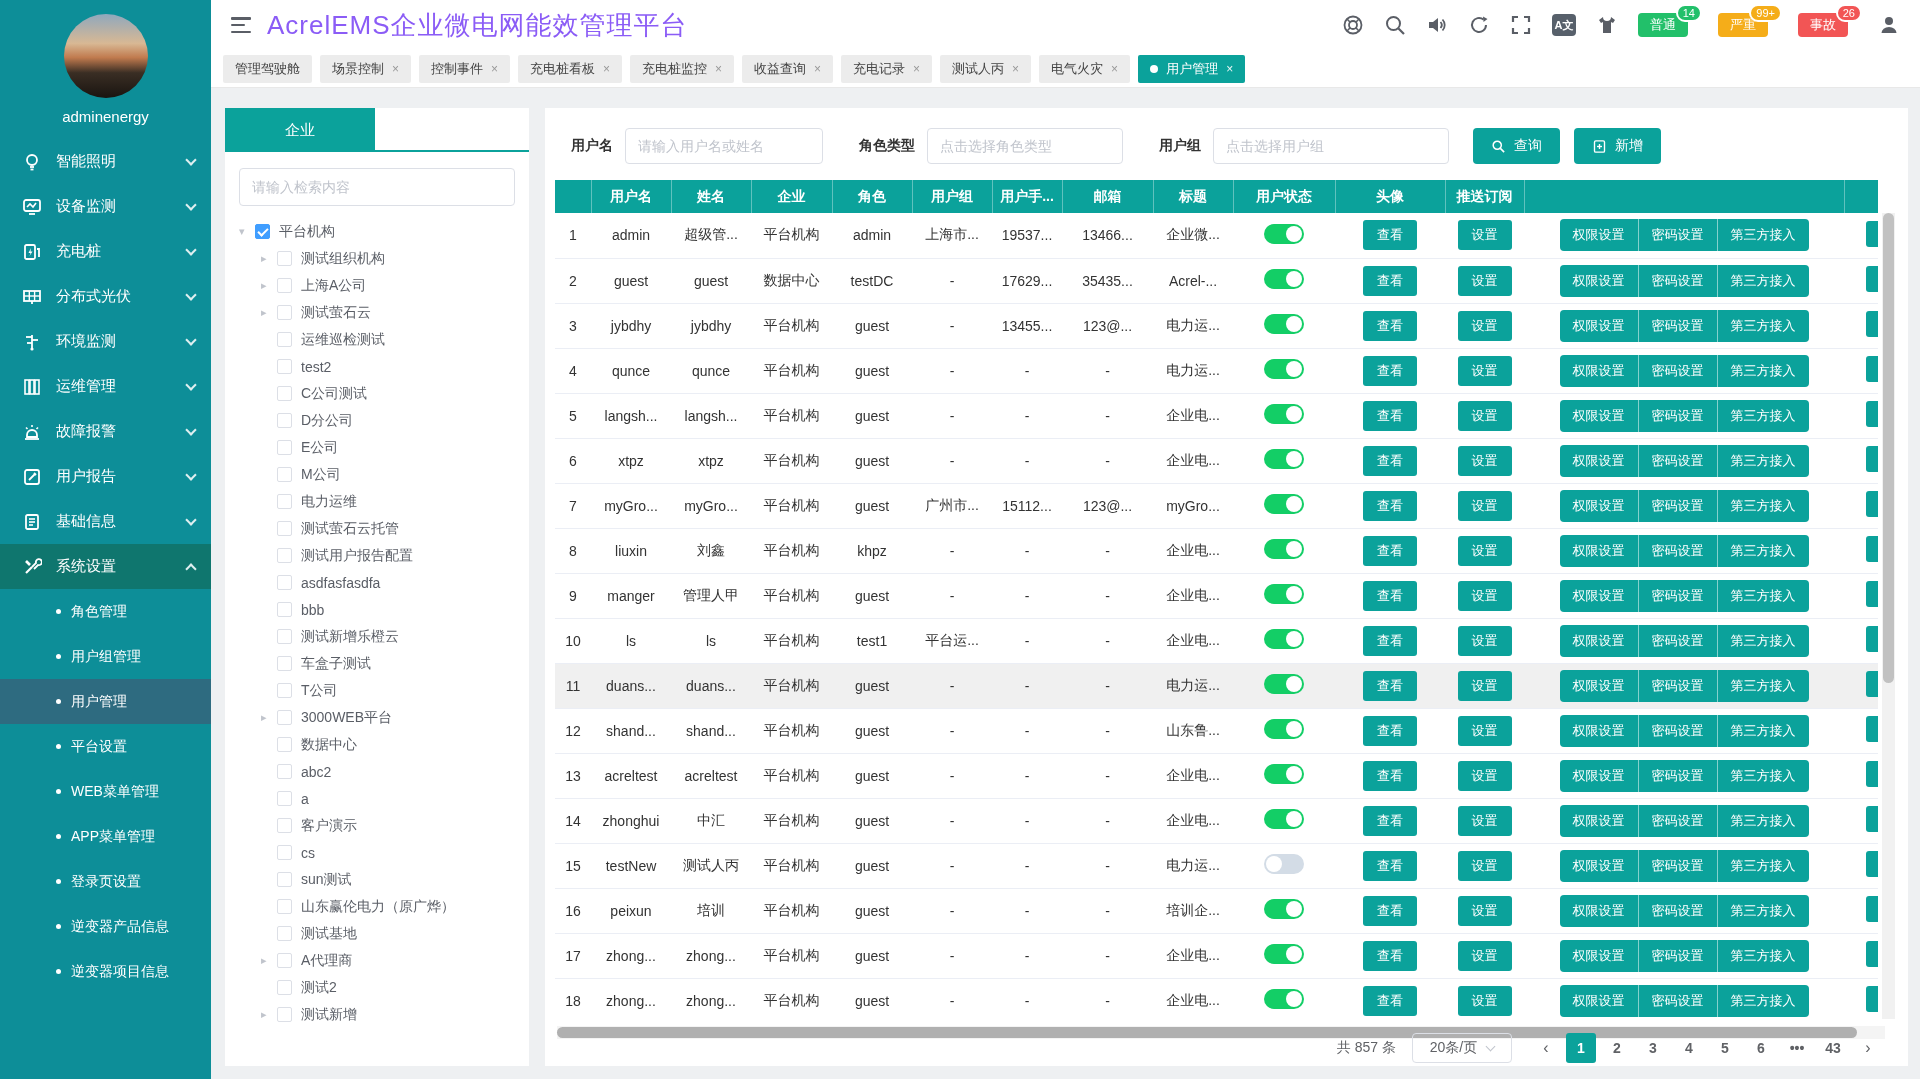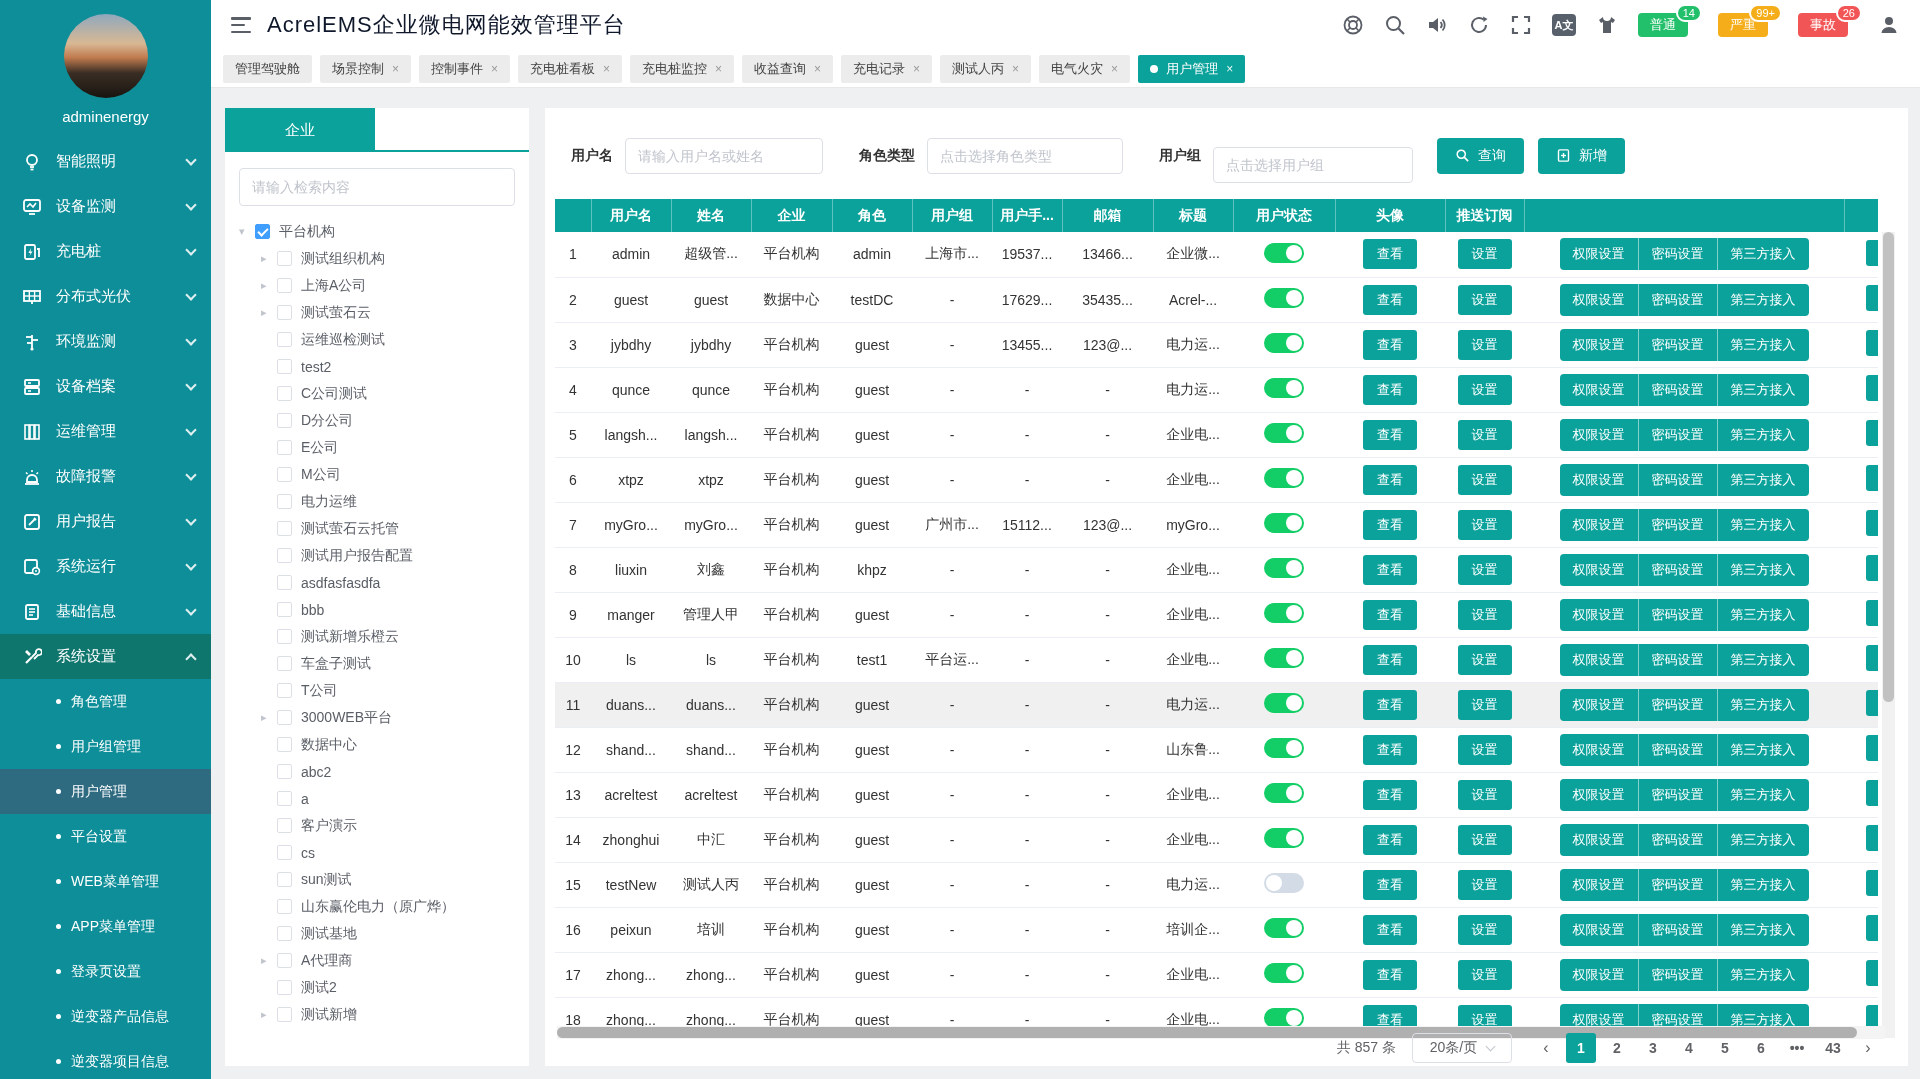--- a/index.html
+++ b/index.html
@@ -19,21 +19,21 @@
   .menu-item.parent-open { background:#0f766e; }
   .submenu-item { height:45px; display:flex; align-items:center; padding-left:56px; font-size:14px; cursor:pointer; }
   .submenu-item .bullet { width:5px; height:5px; border-radius:50%; background:#fff; margin-right:10px; flex:none; }
   .submenu-item.active { background:#2e6b80; }
 
   
   .topbar { position:absolute; left:211px; top:0; width:1709px; height:50px; background:#fff; display:flex; align-items:center; padding:0 20px; }
   .hamburger { width:20px; height:16px; margin-right:16px; display:flex; flex-direction:column; justify-content:space-between; cursor:pointer; }
   .hamburger i { height:2.5px; background:#5a5e66; border-radius:1px; display:block; }
   .hamburger i:nth-child(1){ width:100%; } .hamburger i:nth-child(2){ width:70%; } .hamburger i:nth-child(3){ width:100%; }
-  .app-title { font-size:22px; color:#0f172a; letter-spacing:1px; }
+  .app-title { font-size:26px; color:#8b5cf6; letter-spacing:1px; }
   .topbar-right { margin-left:auto; display:flex; align-items:center; gap:20px; }
   .tb-icon { width:22px; height:22px; color:#5a5e66; cursor:pointer; flex:none; }
   .tb-icon svg { width:100%; height:100%; display:block; }
   .translate-box { width:24px; height:22px; background:#57606b; border-radius:4px; color:#fff; font-size:11px; font-weight:bold; display:flex; align-items:center; justify-content:center; cursor:pointer; }
   .alarm-pill { position:relative; height:24px; padding:0 12px; border-radius:4px; color:#fff; font-size:13px; display:flex; align-items:center; cursor:pointer; }
   .pill-count { position:absolute; top:-9px; right:-14px; min-width:24px; height:18px; padding:0 5px; border-radius:9px; border:2px solid #fff; color:#fff; font-size:11px; display:flex; align-items:center; justify-content:center; }
 
   
   .tabbar { position:absolute; left:211px; top:50px; width:1709px; height:38px; background:#fff; display:flex; align-items:center; gap:8px; padding:0 12px; border-bottom:1px solid #e8e8e8; }
   .tab { height:28px; background:#ececec; color:#444; font-size:13px; display:flex; align-items:center; gap:8px; padding:0 12px; cursor:pointer; border-radius:2px; flex:none; }
@@ -158,32 +158,20 @@
             <line x1="5" y1="11" x2="10" y2="11" stroke="#fff" stroke-width="1.8"></line>
             <circle cx="10" cy="17" r="1.6" fill="#fff"></circle>
           </svg>
         </span>
         <span class="mi-label">环境监测</span>
         <i class="chev"></i>
       </div>
       <div class="menu-item">
         <span class="mi-icon">
           <svg viewBox="0 0 20 20" style="width: 100%; height: 100%; display: block;">
-            <rect x="3" y="3" width="14" height="6" rx="1" fill="none" stroke="#fff" stroke-width="1.8"></rect>
-            <rect x="3" y="11" width="14" height="6" rx="1" fill="none" stroke="#fff" stroke-width="1.8"></rect>
-            <line x1="6" y1="6" x2="9" y2="6" stroke="#fff" stroke-width="1.6"></line>
-            <line x1="6" y1="14" x2="9" y2="14" stroke="#fff" stroke-width="1.6"></line>
-          </svg>
-        </span>
-        <span class="mi-label">设备档案</span>
-        <i class="chev"></i>
-      </div>
-      <div class="menu-item">
-        <span class="mi-icon">
-          <svg viewBox="0 0 20 20" style="width: 100%; height: 100%; display: block;">
             <rect x="3" y="3" width="4" height="14" fill="none" stroke="#fff" stroke-width="1.6"></rect>
             <rect x="8" y="3" width="4" height="14" fill="none" stroke="#fff" stroke-width="1.6"></rect>
             <rect x="13" y="3" width="4" height="14" fill="none" stroke="#fff" stroke-width="1.6"></rect>
           </svg>
         </span>
         <span class="mi-label">运维管理</span>
         <i class="chev"></i>
       </div>
       <div class="menu-item">
         <span class="mi-icon">
@@ -200,31 +188,20 @@
       </div>
       <div class="menu-item">
         <span class="mi-icon">
           <svg viewBox="0 0 20 20" style="width: 100%; height: 100%; display: block;">
             <rect x="3" y="3" width="14" height="14" rx="2" fill="none" stroke="#fff" stroke-width="1.8"></rect>
             <line x1="7" y1="13" x2="13" y2="7" stroke="#fff" stroke-width="1.8"></line>
             <line x1="12" y1="6" x2="14" y2="8" stroke="#fff" stroke-width="1.8"></line>
           </svg>
         </span>
         <span class="mi-label">用户报告</span>
-        <i class="chev"></i>
-      </div>
-      <div class="menu-item">
-        <span class="mi-icon">
-          <svg viewBox="0 0 20 20" style="width: 100%; height: 100%; display: block;">
-            <rect x="3" y="3" width="12" height="13" rx="1.5" fill="none" stroke="#fff" stroke-width="1.8"></rect>
-            <circle cx="14" cy="14" r="3.4" fill="#0d8e98" stroke="#fff" stroke-width="1.6"></circle>
-            <circle cx="14" cy="14" r="1" fill="#fff"></circle>
-          </svg>
-        </span>
-        <span class="mi-label">系统运行</span>
         <i class="chev"></i>
       </div>
       <div class="menu-item">
         <span class="mi-icon">
           <svg viewBox="0 0 20 20" style="width: 100%; height: 100%; display: block;">
             <rect x="4" y="3" width="12" height="14" rx="1.5" fill="none" stroke="#fff" stroke-width="1.8"></rect>
             <line x1="7" y1="7" x2="13" y2="7" stroke="#fff" stroke-width="1.6"></line>
             <line x1="7" y1="10" x2="13" y2="10" stroke="#fff" stroke-width="1.6"></line>
             <line x1="7" y1="13" x2="11" y2="13" stroke="#fff" stroke-width="1.6"></line>
           </svg>
@@ -555,21 +532,21 @@
 
 <section class="main-card">
   <div class="filter-bar">
     <span class="f-label">用户名</span>
     <input class="f-input" style="width: 198px;" placeholder="请输入用户名或姓名">
     <span class="f-gap"></span>
     <span class="f-label">角色类型</span>
     <input class="f-input" style="width: 196px;" placeholder="点击选择角色类型">
     <span class="f-gap"></span>
     <span class="f-label">用户组</span>
-    <input class="f-input" style="width: 200px; margin-top: 19px;" placeholder="点击选择用户组">
+    <input class="f-input" style="width: 236px;" placeholder="点击选择用户组">
     <span style="width:24px"></span>
     <button class="btn">
       <svg viewBox="0 0 24 24">
           <circle cx="10" cy="10" r="6.5" fill="none" stroke="#fff" stroke-width="2.4"></circle>
           <line x1="15" y1="15" x2="21" y2="21" stroke="#fff" stroke-width="2.6"></line>
         </svg>
       <span>查询</span>
     </button>
     <span style="width:14px"></span>
     <button class="btn">

